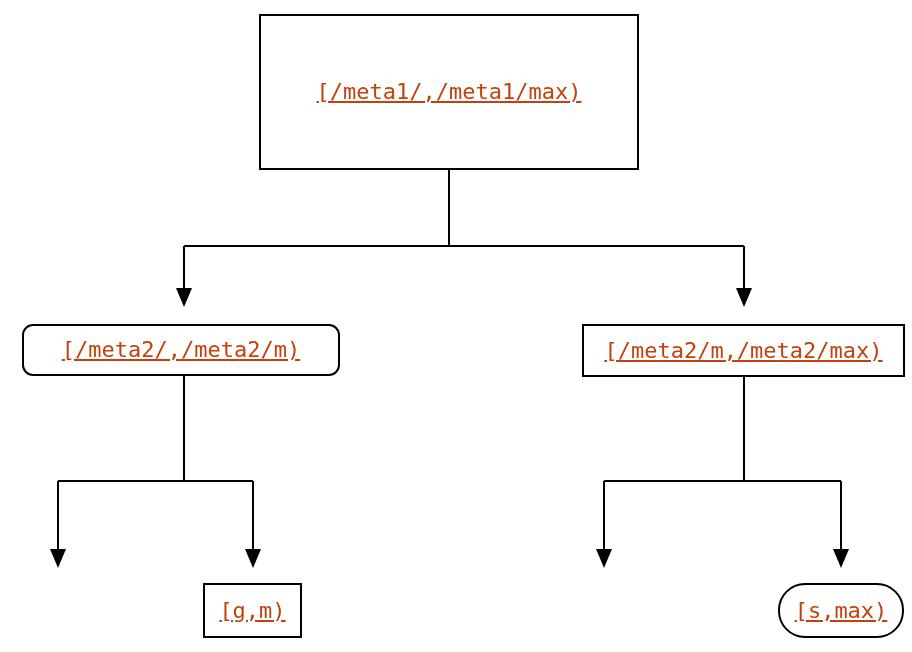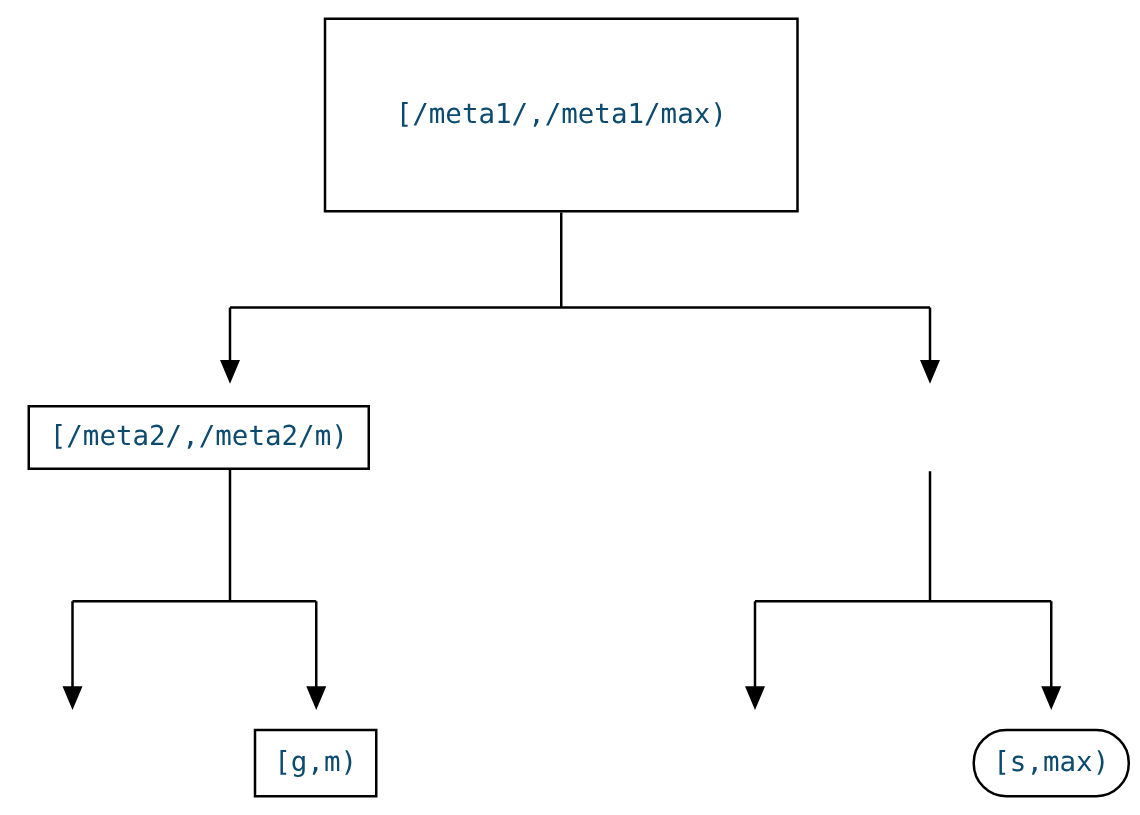--- a/index.html
+++ b/index.html
@@ -29,30 +29,31 @@
   }
   svg.edge-layer polygon {
     fill: #000000;
     stroke: none;
   }
   .node {
     position: absolute;
     box-sizing: border-box;
     border: 2px solid #000000;
     background: #ffffff;
-    color: #0c4a6e;
+    color: #c2410c;
     font-size: 22px;
     line-height: 1;
     display: flex;
     align-items: center;
     justify-content: center;
     white-space: nowrap;
+    text-decoration: underline;
   }
   .node-root      { left: 259px; top: 14px;  width: 380px; height: 156px; }
-  .node-meta2-low { left: 22px;  top: 324px; width: 274px; height: 52px; }
+  .node-meta2-low { left: 22px;  top: 324px; width: 318px; height: 52px; border-radius: 11px; }
   .node-meta2-high{ left: 582px; top: 324px; width: 323px; height: 53px; }
   .node-leaf-ag   { left: 8px;   top: 583px; width: 99px;  height: 55px; }
   .node-leaf-gm   { left: 203px; top: 583px; width: 99px;  height: 55px; }
   .node-leaf-ms   { left: 554px; top: 583px; width: 100px; height: 55px; }
   .node-leaf-smax { left: 778px; top: 583px; width: 126px; height: 55px; border-radius: 27px; }
 </style>
 </head>
 <body>
 
 <div class="canvas">
@@ -78,20 +79,21 @@
     <path d="M604,481 L604,550"></path>
     <path d="M841,481 L841,550"></path>
     <polygon points="596,549 612,549 604,568"></polygon>
     <polygon points="833,549 849,549 841,568"></polygon>
   </svg>
 
   <div class="node node-root">[/meta1/,/meta1/max)</div>
 
   <div class="node node-meta2-low">[/meta2/,/meta2/m)</div>
 
+  <div class="node node-meta2-high">[/meta2/m,/meta2/max)</div>
 
 
   <div class="node node-leaf-gm">[g,m)</div>
 
 
   <div class="node node-leaf-smax">[s,max)</div>
 
 </div>
 
 </body></html>

